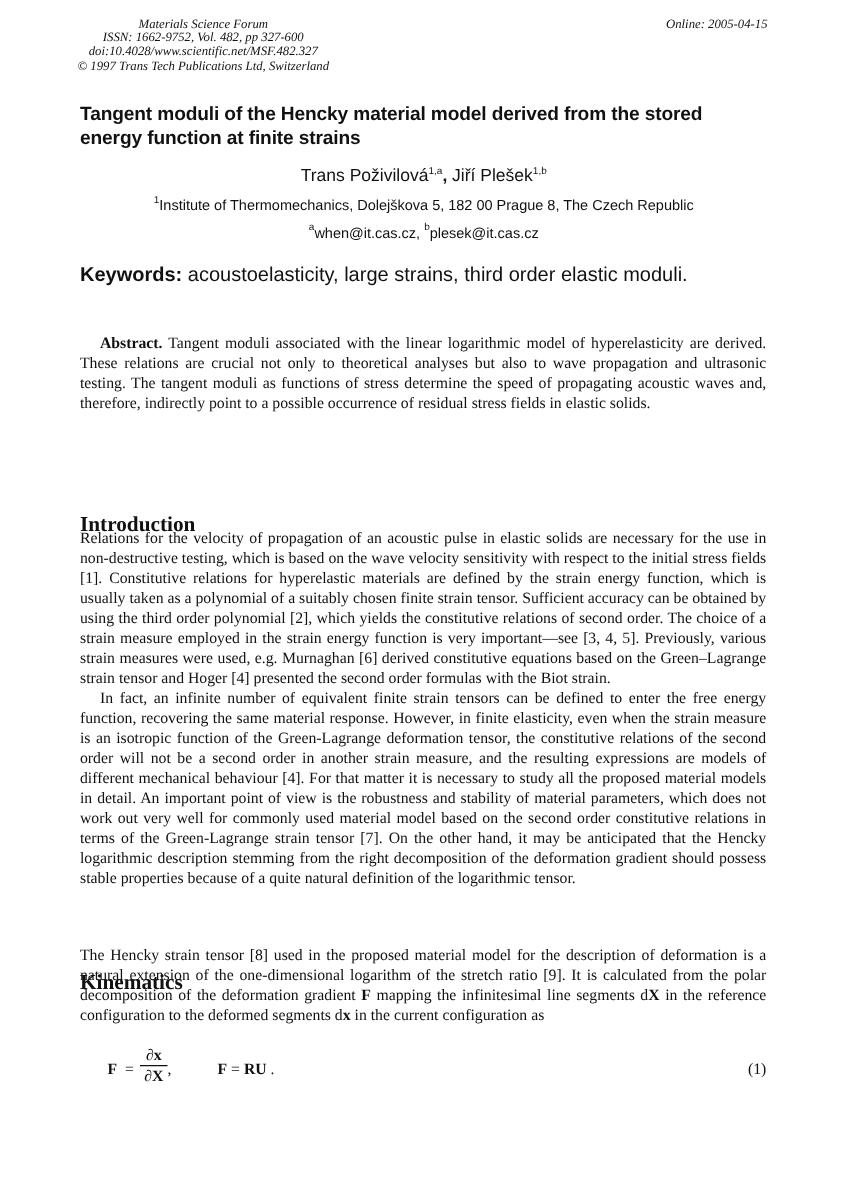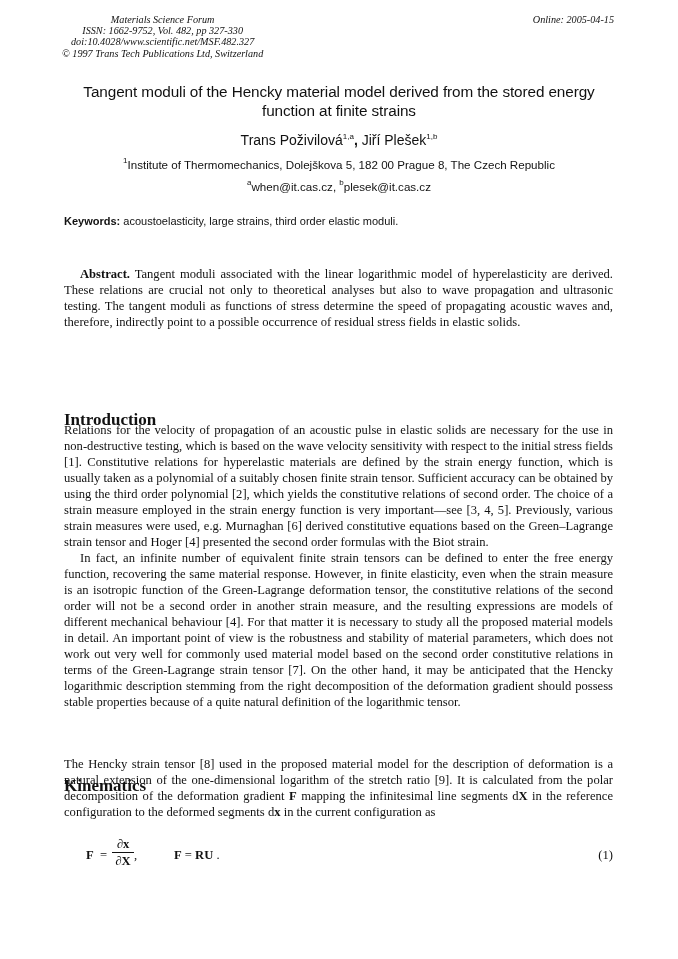--- a/index.html
+++ b/index.html
@@ -34,23 +34,23 @@
     font-family: "Liberation Serif", serif;
     font-style: italic;
     font-size: 10.2px;
     line-height: 11.2px;
   }
   .title {
     position: absolute;
     left: 64px;
     width: 550px;
     top: 82px;
-    text-align: center;
-    font-family: "Liberation Sans", sans-serif;
-    font-weight: normal;
+    text-align: left;
+    font-family: "Liberation Sans", sans-serif;
+    font-weight: bold;
     font-size: 15.3px;
     line-height: 19px;
     letter-spacing: -0.1px;
   }
   .authors {
     position: absolute;
     left: 64px;
     width: 550px;
     top: 131px;
     text-align: center;
@@ -83,21 +83,21 @@
     font-family: "Liberation Sans", sans-serif;
     font-size: 11.6px;
     line-height: 14px;
   }
   .keywords {
     position: absolute;
     left: 64px;
     width: 550px;
     top: 214px;
     font-family: "Liberation Sans", sans-serif;
-    font-size: 11px;
+    font-size: 16px;
     line-height: 14px;
   }
   .keywords .kw-label { font-weight: bold; }
   .body-block {
     position: absolute;
     left: 64px;
     width: 549px;
     font-family: "Liberation Serif", serif;
     font-size: 12.6px;
     line-height: 16px;
@@ -176,21 +176,21 @@
     position: absolute;
     right: 0;
     top: 12px;
   }
 </style>
 </head>
 <body>
 
 <div class="header-left">
   <div>Materials Science Forum</div>
-  <div>ISSN: 1662-9752, Vol. 482, pp 327-330</div>
+  <div>ISSN: 1662-9752, Vol. 482, pp 327-600</div>
   <div>doi:10.4028/www.scientific.net/MSF.482.327</div>
   <div>© 1997 Trans Tech Publications Ltd, Switzerland</div>
 </div>
 <div class="header-right">Online: 2005-04-15</div>
 
 <div class="title">Tangent moduli of the Hencky material model derived from the stored energy function at finite strains</div>
 
 <div class="authors"><span>Trans Poživilová</span><sup>1,a</sup><span class="comma">, </span><span>Jiří Plešek</span><sup>1,b</sup></div>
 
 <div class="affil"><sup>1</sup><span>Institute of Thermomechanics, Dolejškova 5, 182 00 Prague 8, The Czech Republic</span></div>

